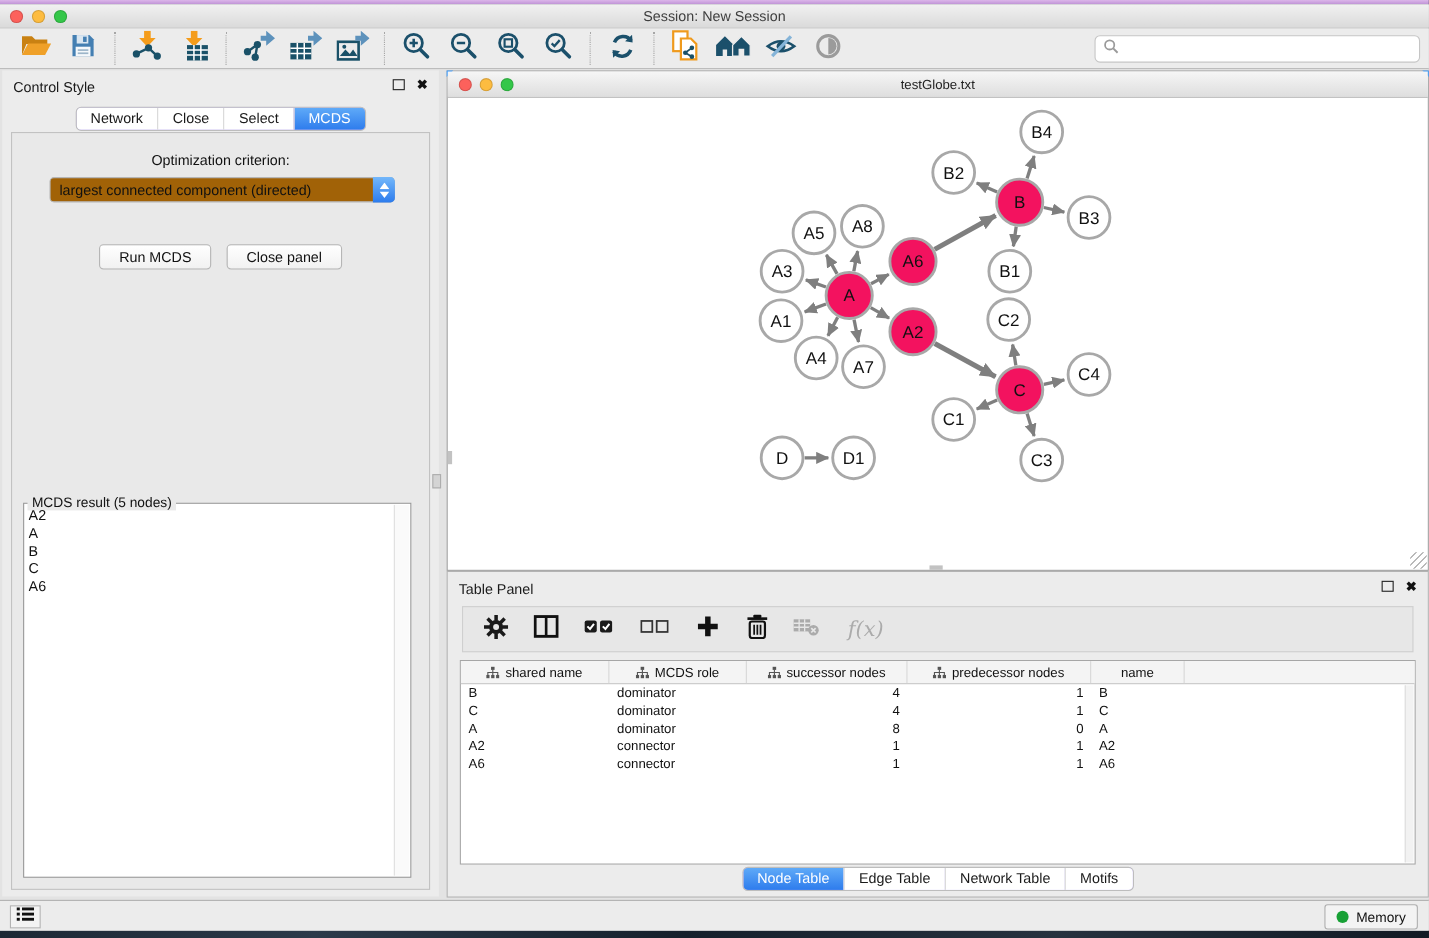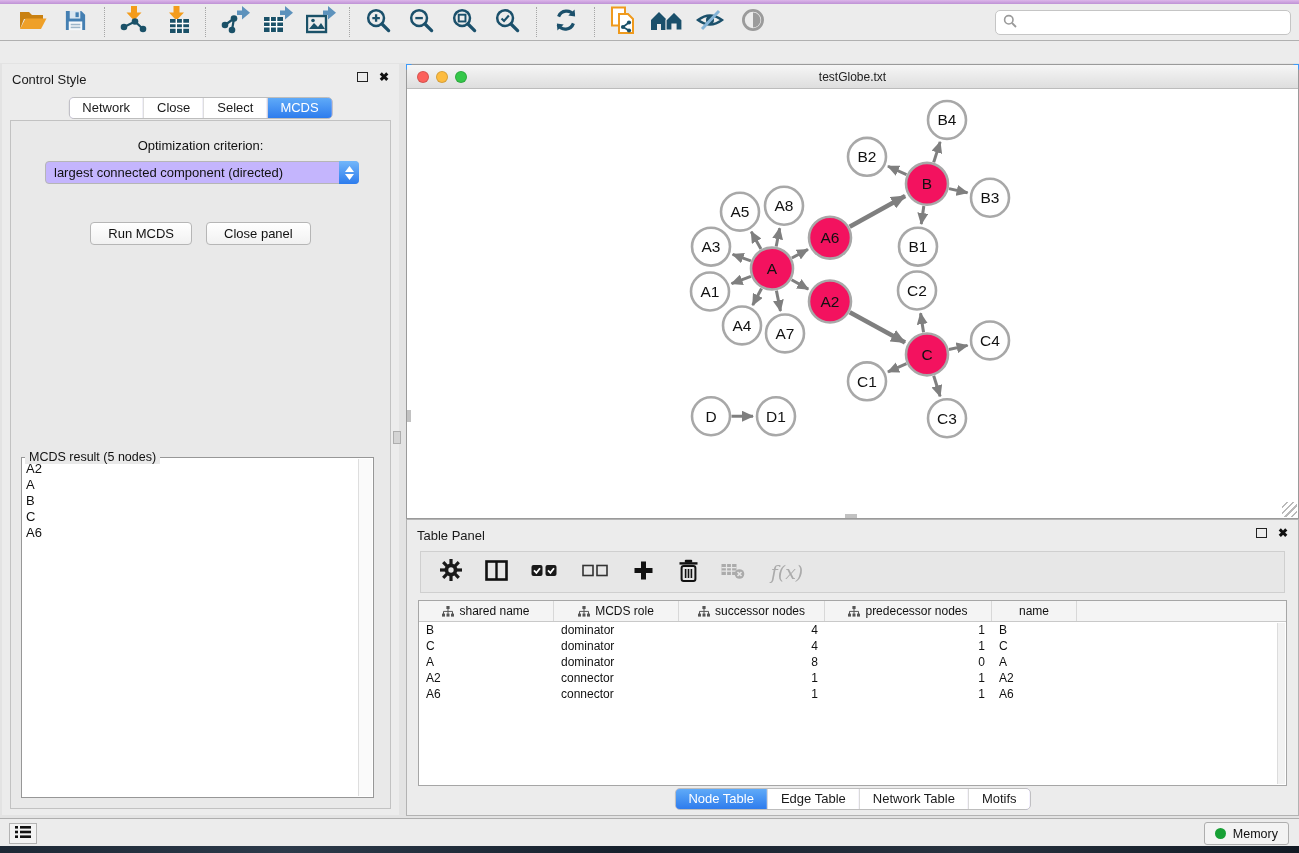--- a/index.html
+++ b/index.html
@@ -39,21 +39,21 @@
   .close-glyph { font-size:12px; font-weight:bold; color:#111; line-height:10px; }
 
   .seg-tabs { display:flex; border:1px solid #bdbdbd; border-radius:5px; overflow:hidden; background:#c4b5fd; height:22px; }
   .cp-tabs { position:absolute; left:50%; transform:translateX(-50%); top:33px; }
   .seg-btn { font-size:13px; padding:0 13px; line-height:20px; color:#1a1a1a; border-left:1px solid #d7d7d7; background:#fff; white-space:nowrap; }
   .seg-btn:first-child { border-left:none; }
   .seg-btn.active { background:linear-gradient(#5faaf8,#2e7ced); color:#fff; }
 
   .cp-body { position:absolute; left:8px; right:8px; top:56px; bottom:6px; border:1px solid #c2c2c2; background:#e9e9e9; }
   .opt-label { text-align:center; padding-top:17px; font-size:13px; color:#111; }
-  .dropdown { position:absolute; left:34px; width:314px; top:40px; height:23px; background:#c4b5fd; border:1px solid #b6b6b6; border-radius:4px; display:flex; align-items:center; }
+  .dropdown { position:absolute; left:34px; width:314px; top:40px; height:23px; background:#a16207; border:1px solid #b6b6b6; border-radius:4px; display:flex; align-items:center; }
   .dd-text { flex:1; font-size:13px; padding-left:8px; color:#111; white-space:nowrap; overflow:hidden; }
   .dd-stepper { width:20px; align-self:stretch; margin:-1px -1px -1px 0; border-radius:0 4px 4px 0; background:linear-gradient(#73b7fa,#2d7ced); display:flex; flex-direction:column; align-items:center; justify-content:center; gap:2px; }
   .btn-row { position:absolute; top:73px; left:0; right:0; display:flex; justify-content:center; gap:14px;margin-top:28px; }
   .cp-btn { height:23px; padding:0 17px; background:linear-gradient(#ffffff,#f1f1f1); border:1px solid #b6b6b6; border-radius:4px; font-size:13px; color:#111; font-family:inherit; }
 
   .result-box { position:absolute; left:10px; right:16px; top:336px; bottom:10px; border:1px solid #979797; background:#fff; }
   .result-legend { position:absolute; top:-8px; left:3px; background:#e9e9e9; padding:0 4px; font-size:12.5px; color:#111; }
   .result-scroll { position:absolute; top:1px; bottom:1px; right:1px; width:14px; background:#fafafa; border-left:1px solid #dedede; }
   .result-list { position:absolute; inset:3px 16px 2px 4px; overflow:hidden; }
   .result-item { font-size:13px; line-height:16px; color:#111; }
@@ -98,20 +98,28 @@
   .mem-dot { width:11px; height:11px; border-radius:50%; background:#17a035; }
 </style>
 </head>
 <body>
 
 <div class="wall-top"></div>
 <div class="wall-bottom"></div>
 
 <div class="app">
 
+  <div class="titlebar">
+    <div class="traffic">
+      <span class="light red"></span>
+      <span class="light yellow"></span>
+      <span class="light green"></span>
+    </div>
+    <div class="title-text">Session: New Session</div>
+  </div>
 
   <div class="toolbar">
     <div class="tgroup">
       <div class="tbtn">
         <span><svg width="30" height="25" viewBox="0 0 30 25">
           <path d="M2 21 V4 h9 l3 3 h11 v4 H6 z" fill="#c98112"></path>
           <path d="M2 21 L7.5 10.5 h21 L23 21 z" fill="#efa028"></path>
             </svg></span>
       </div>
       <div class="tbtn">

